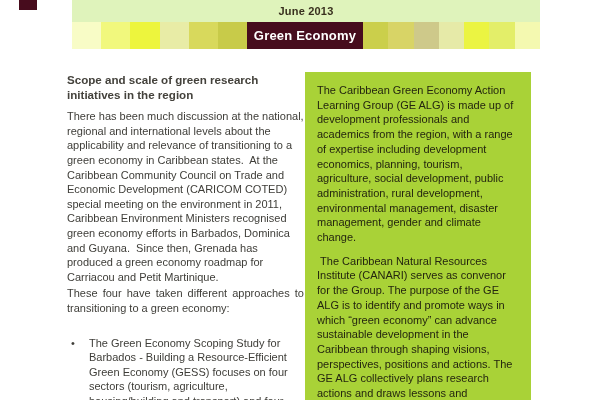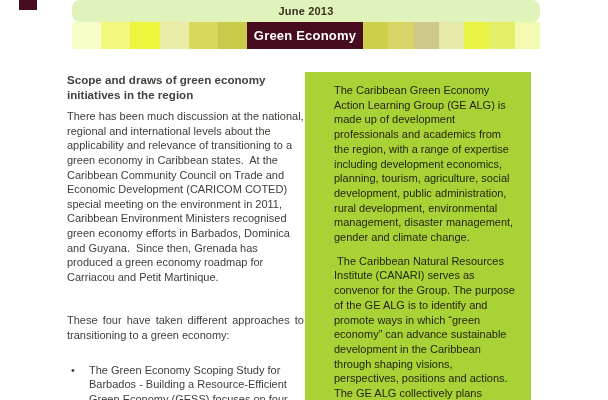--- a/index.html
+++ b/index.html
@@ -9,47 +9,47 @@
 
   
   .corner-mark{position:absolute;left:19px;top:0;width:18px;height:10px;}
 
   
   .grey-mark{position:absolute;left:500px;top:0;width:13px;height:6px;
              background:#dcdcdc;border-radius:0 0 3px 3px;opacity:.85;}
 
   
   .date-banner{position:absolute;left:72px;top:0;width:468px;height:22px;
-               display:flex;align-items:center;justify-content:center;border-radius:8px;}
+               display:flex;align-items:center;justify-content:center;}
   .date-banner span{font-weight:bold;font-size:11px;color:#39301e;letter-spacing:.2px;}
 
   
   .mosaic{position:absolute;left:72px;top:22px;width:468px;height:27px;display:flex;}
   .tiles{display:flex;height:27px;}
   .tiles-left{width:175px;}
   .tiles-right{width:177px;}
   .tile{flex:1;height:27px;}
   .ge-banner{width:116px;height:27px;display:flex;align-items:center;justify-content:center;}
   .ge-banner span{color:#ffffff;font-weight:bold;font-size:13px;letter-spacing:.2px;}
 
   
   .left-col{position:absolute;left:67px;top:73px;width:237px;color:#3e3d38;}
   .left-col h2{margin:0 0 7px 0;font-size:11.6px;line-height:14.6px;font-weight:bold;color:#44423c;}
   .body-p{margin:0;font-size:11px;line-height:14.6px;white-space:pre-wrap;}
-  .mb{margin-bottom:29px;}
+  .mb{margin-bottom:2px;}
   .justified{text-align:justify;margin-bottom:20px;}
   .bullet-row{display:flex;margin-top:6px;}
   .bullet-dot{width:18px;padding-left:4px;font-size:11px;line-height:14.6px;flex:0 0 auto;}
   .bullet-text{flex:1;}
   .italic{}
 
   
   .green-box{position:absolute;left:305px;top:72px;width:226px;height:328px;
              box-sizing:border-box;padding:11px 12px;color:#24260f;}
-  .green-box p{margin:0 0 9px 17px;font-size:11px;line-height:14.7px;white-space:pre-wrap;}
+  .green-box p{margin:0 0 9px 0;font-size:11px;line-height:14.7px;white-space:pre-wrap;}
 </style>
 </head>
 <body>
 
 <div class="page">
 
   <div class="corner-mark" style="background-color: rgb(71, 12, 29);"></div>
 
   <div class="grey-mark"></div>
 
@@ -74,21 +74,21 @@
         <div class="tile" style="background-color: rgb(216, 212, 102);"></div>
         <div class="tile" style="background-color: rgb(206, 201, 138);"></div>
         <div class="tile" style="background-color: rgb(230, 234, 168);"></div>
         <div class="tile" style="background-color: rgb(235, 244, 66);"></div>
         <div class="tile" style="background-color: rgb(227, 238, 105);"></div>
         <div class="tile" style="background-color: rgb(244, 249, 176);"></div>
       </div>
   </div>
 
   <div class="left-col">
-    <h2>Scope and draws of green economy initiatives in the region</h2>
+    <h2>Scope and scale of green research initiatives in the region</h2>
     <p class="body-p mb">There has been much discussion at the national, regional and international levels about the applicability and relevance of transitioning to a green economy in Caribbean states.  At the Caribbean Community Council on Trade and Economic Development (CARICOM COTED) special meeting on the environment in 2011, Caribbean Environment Ministers recognised green economy efforts in Barbados, Dominica and Guyana.  Since then, Grenada has produced a green economy roadmap for Carriacou and Petit Martinique.</p>
     <p class="body-p justified">These four have taken different approaches to transitioning to a green economy:</p>
     <div class="bullet-row">
       <div class="bullet-dot">•</div>
       <p class="body-p bullet-text"><span>The </span><span class="italic">Green Economy Scoping Study for Barbados - Building a Resource-Efficient Green Economy (GESS)</span><span> focuses on four sectors (tourism, agriculture, housing/building and transport) and four resource use and management issues</span></p>
     </div>
   </div>
 
   <div class="green-box" style="background-color: rgb(169, 210, 55);">
     <p>The Caribbean Green Economy Action Learning Group (GE ALG) is made up of development professionals and academics from the region, with a range of expertise including development economics, planning, tourism, agriculture, social development, public administration, rural development, environmental management, disaster management, gender and climate change.</p>

